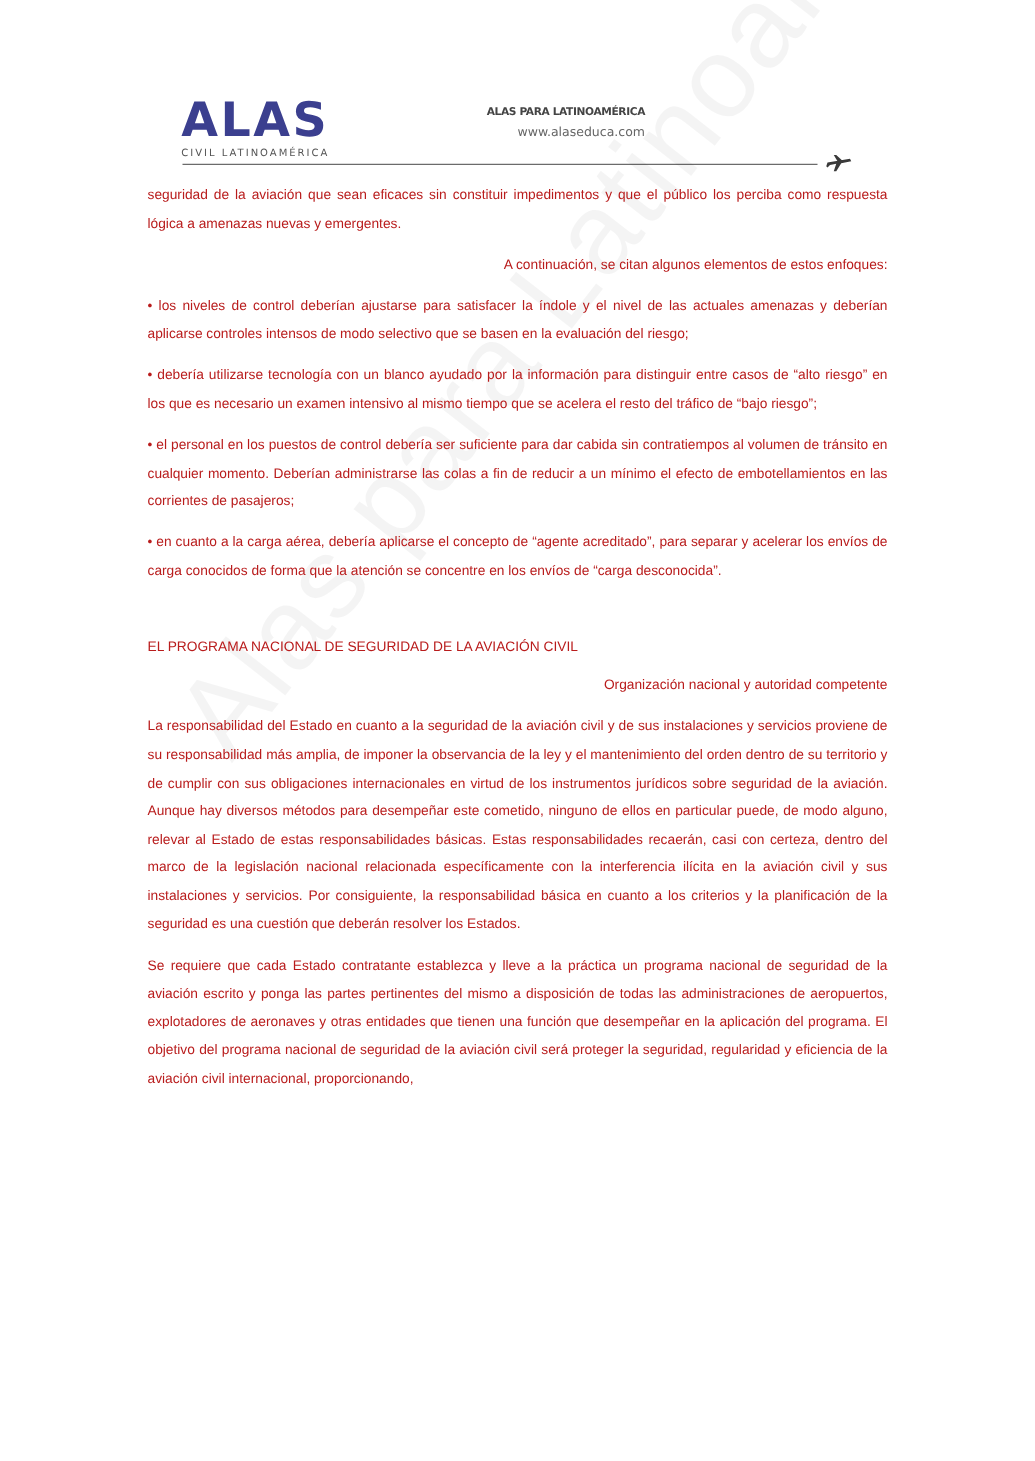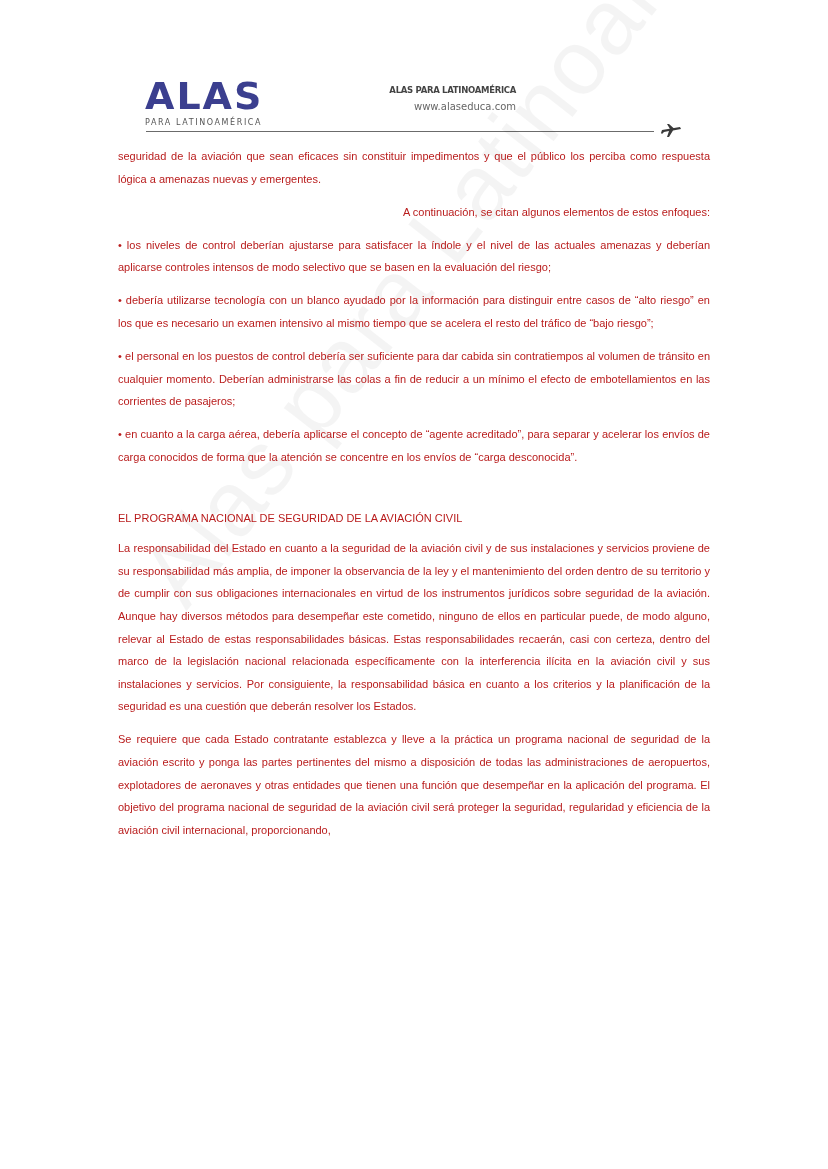--- a/index.html
+++ b/index.html
@@ -19,21 +19,21 @@
   .content p.left { text-align: right; }
   .heading { text-align: left; margin-top: 38px !important; margin-bottom: 8px !important; }
   .watermark { position: absolute; left: 120px; top: 560px; transform: rotate(-52deg); transform-origin: left top; font-family: "Liberation Sans", sans-serif; font-size: 92px; color: rgba(0,0,0,0.045); white-space: nowrap; pointer-events: none; letter-spacing: 2px; }
 </style>
 </head>
 <body>
 
 <div class="header">
   <div class="logo">
     <div class="logo-word">ALAS</div>
-    <div class="logo-sub">PARA LATINOAMÉRICA</div>
+    <div class="logo-sub">CIVIL LATINOAMÉRICA</div>
   </div>
   <div class="header-right">
     <div class="hr-title">ALAS PARA LATINOAMÉRICA</div>
     <div class="hr-url">www.alaseduca.com</div>
   </div>
   <div class="header-line"></div>
   <svg class="plane" viewBox="0 0 22 18">
     <path d="M2 9 L20 6 L21 8 L13 9.5 L9 16 L7 16 L9 10 L4 11 L2 13 L1 12 L2 9 Z M10 8 L7 3 L9 3 L14 7.5 Z" fill="#3a3a3a"></path>
   </svg>
 </div>
@@ -41,15 +41,16 @@
 <div class="watermark">Alas para Latinoamérica</div>
 
 <div class="content">
   <p>seguridad de la aviación que sean eficaces sin constituir impedimentos y que el público los perciba como respuesta lógica a amenazas nuevas y emergentes.</p>
   <p class="left">A continuación, se citan algunos elementos de estos enfoques:</p>
   <p class="italic">• los niveles de control deberían ajustarse para satisfacer la índole y el nivel de las actuales amenazas y deberían aplicarse controles intensos de modo selectivo que se basen en la evaluación del riesgo;</p>
   <p class="italic">• debería utilizarse tecnología con un blanco ayudado por la información para distinguir entre casos de “alto riesgo” en los que es necesario un examen intensivo al mismo tiempo que se acelera el resto del tráfico de “bajo riesgo”;</p>
   <p class="italic">• el personal en los puestos de control debería ser suficiente para dar cabida sin contratiempos al volumen de tránsito en cualquier momento. Deberían administrarse las colas a fin de reducir a un mínimo el efecto de embotellamientos en las corrientes de pasajeros;</p>
   <p class="italic">• en cuanto a la carga aérea, debería aplicarse el concepto de “agente acreditado”, para separar y acelerar los envíos de carga conocidos de forma que la atención se concentre en los envíos de “carga desconocida”.</p>
   <p class="heading">EL PROGRAMA NACIONAL DE SEGURIDAD DE LA AVIACIÓN CIVIL</p>
+  <p class="left">Organización nacional y autoridad competente</p>
   <p>La responsabilidad del Estado en cuanto a la seguridad de la aviación civil y de sus instalaciones y servicios proviene de su responsabilidad más amplia, de imponer la observancia de la ley y el mantenimiento del orden dentro de su territorio y de cumplir con sus obligaciones internacionales en virtud de los instrumentos jurídicos sobre seguridad de la aviación. Aunque hay diversos métodos para desempeñar este cometido, ninguno de ellos en particular puede, de modo alguno, relevar al Estado de estas responsabilidades básicas. Estas responsabilidades recaerán, casi con certeza, dentro del marco de la legislación nacional relacionada específicamente con la interferencia ilícita en la aviación civil y sus instalaciones y servicios. Por consiguiente, la responsabilidad básica en cuanto a los criterios y la planificación de la seguridad es una cuestión que deberán resolver los Estados.</p>
   <p>Se requiere que cada Estado contratante establezca y lleve a la práctica un programa nacional de seguridad de la aviación escrito y ponga las partes pertinentes del mismo a disposición de todas las administraciones de aeropuertos, explotadores de aeronaves y otras entidades que tienen una función que desempeñar en la aplicación del programa. El objetivo del programa nacional de seguridad de la aviación civil será proteger la seguridad, regularidad y eficiencia de la aviación civil internacional, proporcionando,</p>
 </div>
 
 </body></html>

